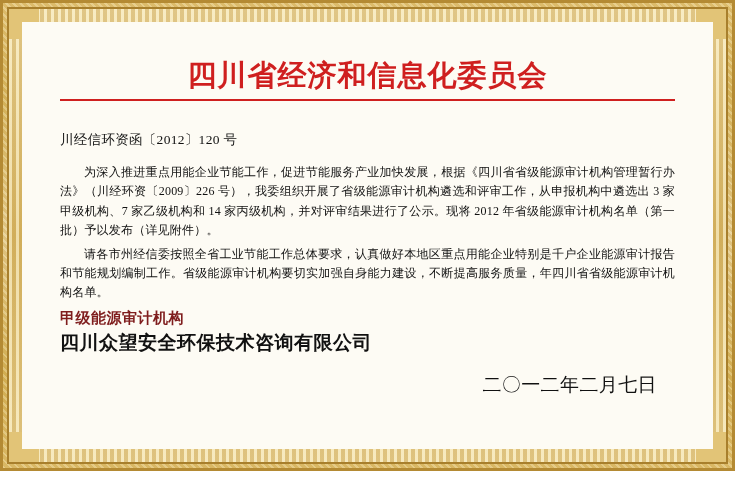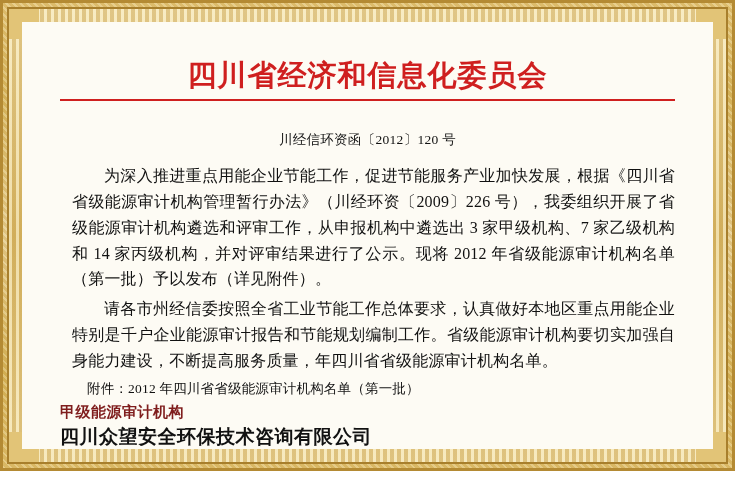--- a/index.html
+++ b/index.html
@@ -93,41 +93,41 @@
   }
 
   .title-rule {
     width: 100%;
     height: 2px;
     background: #cf1f1f;
     margin: 0 auto 30px auto;
   }
 
   .doc-number {
-    text-align: center;
+    text-align: left;
     font-size: 13.5px;
     color: #111;
     margin-bottom: 14px;
     letter-spacing: 0.3px;
   }
 
   .salutation {
     font-size: 13.5px;
     color: #111;
     margin-bottom: 4px;
     letter-spacing: 0.2px;
   }
 
   .para {
-    font-size: 16px;
+    font-size: 12px;
     color: #111;
     line-height: 1.62;
     text-align: justify;
     text-indent: 2em;
-    margin: 0 0 4px 12px;
+    margin: 0 0 4px 0;
     letter-spacing: 0.2px;
   }
 
   .attachment-line {
     font-size: 13.5px;
     color: #111;
     line-height: 1.6;
     text-indent: 2em;
     margin: 2px 0 1px 0;
     letter-spacing: 0.2px;
@@ -178,21 +178,20 @@
 
     <div class="title-rule"></div>
 
     <div class="doc-number">川经信环资函〔2012〕120 号</div>
 
 
     <p class="para">为深入推进重点用能企业节能工作，促进节能服务产业加快发展，根据《四川省省级能源审计机构管理暂行办法》（川经环资〔2009〕226 号），我委组织开展了省级能源审计机构遴选和评审工作，从申报机构中遴选出 3 家甲级机构、7 家乙级机构和 14 家丙级机构，并对评审结果进行了公示。现将 2012 年省级能源审计机构名单（第一批）予以发布（详见附件）。</p>
 
     <p class="para">请各市州经信委按照全省工业节能工作总体要求，认真做好本地区重点用能企业特别是千户企业能源审计报告和节能规划编制工作。省级能源审计机构要切实加强自身能力建设，不断提高服务质量，年四川省省级能源审计机构名单。</p>
 
-    <div class="attachment-line">附件：2012 年四川省省级能源审计机构名单（第一批）</div>
 
     <div class="sub-head">甲级能源审计机构</div>
 
     <div class="org-name">四川众望安全环保技术咨询有限公司</div>
 
     <div class="date-line">二〇一二年二月七日</div>
 
   </div>
 </div>
 

